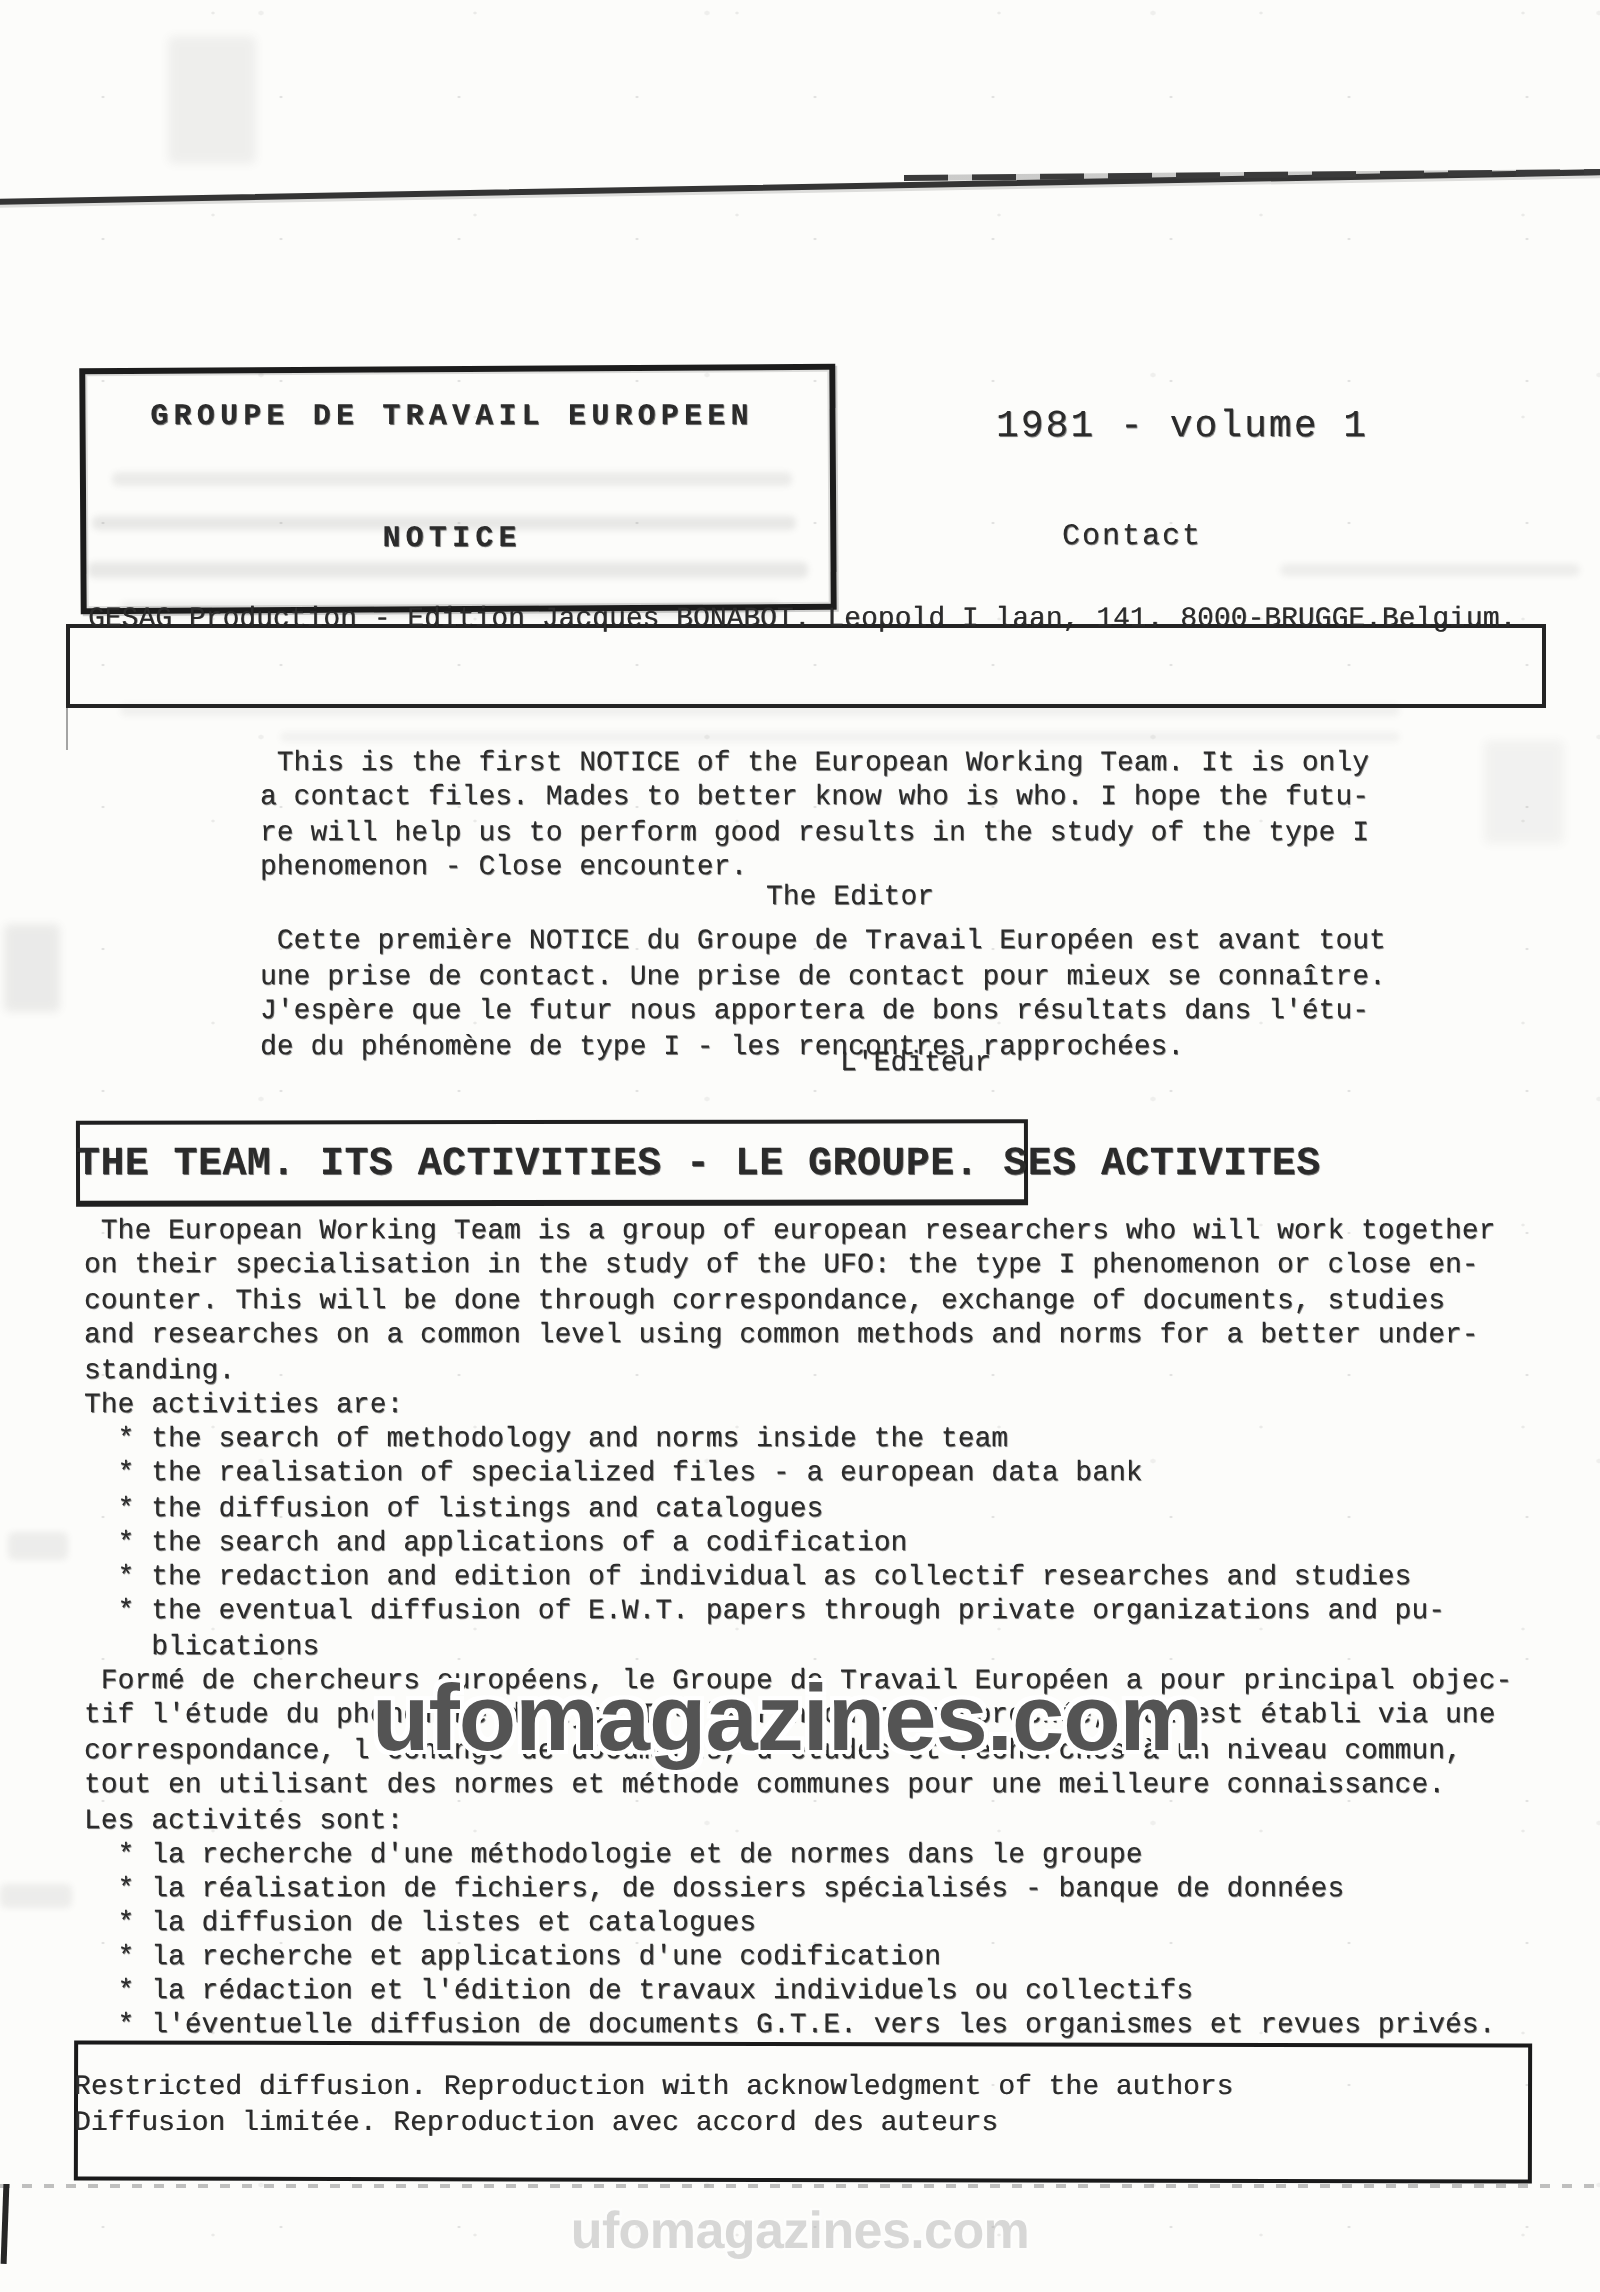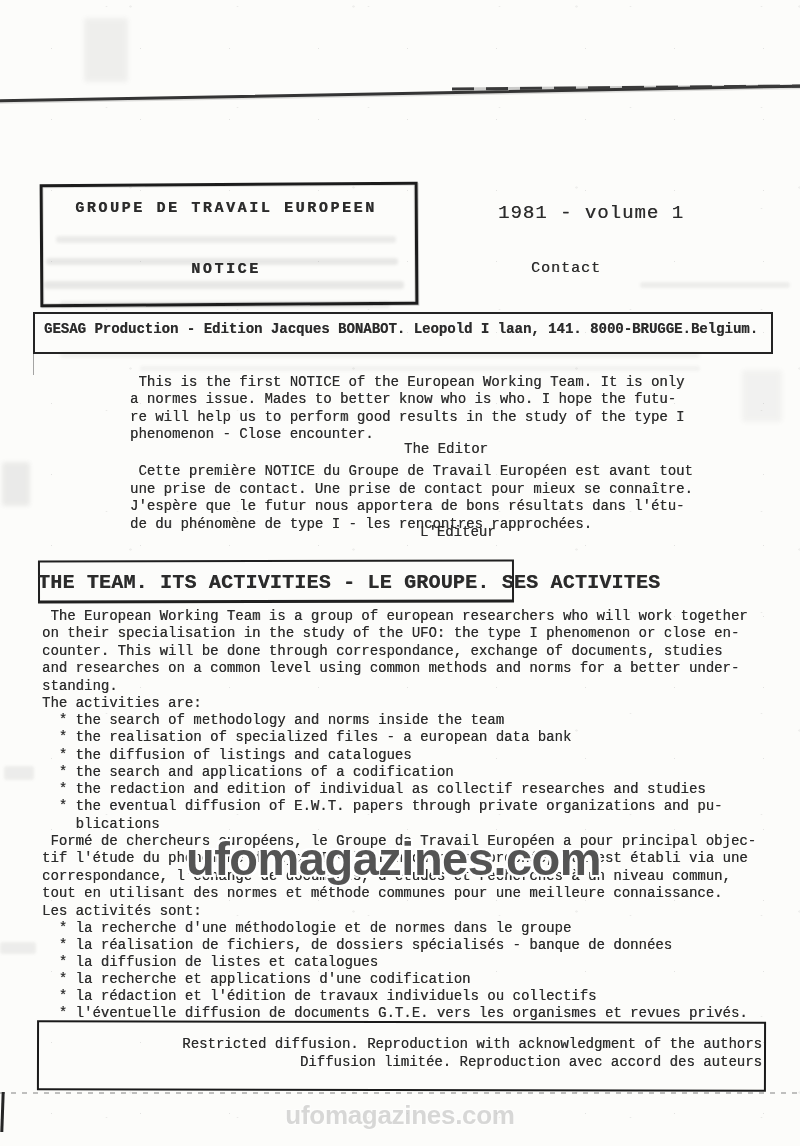--- a/index.html
+++ b/index.html
@@ -29,34 +29,34 @@
   .mast-line{position:absolute;left:40px;width:372px;text-align:center;
       font-weight:700;font-size:15px;letter-spacing:2.6px;white-space:pre;
       text-shadow:0.4px 0.3px 0.4px rgba(20,20,20,.65);}
   .issue-vol{position:absolute;left:498px;top:202px;font-size:19px;letter-spacing:1px;white-space:pre;
       text-shadow:0.4px 0.3px 0.4px rgba(20,20,20,.6);}
   .issue-name{position:absolute;left:531px;top:240px;font-size:15px;letter-spacing:1px;white-space:pre;
       text-shadow:0.4px 0.3px 0.4px rgba(20,20,20,.6);margin-top:20px;}
   
   .gesag-box{position:absolute;left:33px;top:312px;width:736px;height:38px;
       border:2px solid #242424;}
-  .gesag-text{position:absolute;left:44px;top:321px;font-size:14px;white-space:pre;font-weight:700;
+  .gesag-text{position:absolute;left:44px;top:302px;font-size:14px;white-space:pre;font-weight:400;
       text-shadow:0.3px 0.2px 0.3px rgba(25,25,25,.6);text-align:center;}
   
   .section-box{position:absolute;left:38px;top:560px;width:472px;height:38px;
       border:2px solid #202020;border-bottom-width:3px;transform:rotate(-0.1deg);}
   .section-title{position:absolute;left:38px;top:571px;width:472px;text-align:center;
       font-weight:700;font-size:20px;letter-spacing:0.2px;white-space:pre;
       text-shadow:0.35px 0.25px 0.35px rgba(20,20,20,.65);}
   
   .footer-box{position:absolute;left:37px;top:1021px;width:725px;height:66px;
       border:2.5px solid #1a1a1a;transform:rotate(0.12deg);}
-  .footer-line1{position:absolute;left:37px;top:1036px;width:725px;text-align:right;
+  .footer-line1{position:absolute;left:37px;top:1036px;width:725px;text-align:left;
       font-size:14px;white-space:pre;text-shadow:0.3px 0.2px 0.3px rgba(25,25,25,.6);}
-  .footer-line2{position:absolute;left:37px;top:1054px;width:725px;text-align:right;
+  .footer-line2{position:absolute;left:37px;top:1054px;width:725px;text-align:left;
       font-size:14px;white-space:pre;text-shadow:0.3px 0.2px 0.3px rgba(25,25,25,.6);}
   
   .wm-center{
     position:absolute;left:186px;top:831px;
     font-family:"Liberation Sans","DejaVu Sans",sans-serif;font-weight:700;
     font-size:47px;letter-spacing:-0.5px;color:#545454;
     text-shadow:-2px -2px 0 #fff,2px -2px 0 #fff,-2px 2px 0 #fff,2px 2px 0 #fff,
                 -2px 0 0 #fff,2px 0 0 #fff,0 -2px 0 #fff,0 2px 0 #fff;
   }
   .wm-bottom{
@@ -116,24 +116,24 @@
   <div class="masthead-box"></div>
   <div class="mast-line" style="top:200px">GROUPE DE TRAVAIL EUROPEEN</div>
   <div class="mast-line" style="top:261px">NOTICE</div>
   <div class="issue-vol">1981 - volume 1</div>
   <div class="issue-name">Contact</div>
 
   <div class="gesag-box"></div>
   <div class="gesag-text">GESAG Production - Edition Jacques BONABOT. Leopold I laan, 141. 8000-BRUGGE.Belgium.</div>
 
   <div class="tw" style="left:130px;top:374px"> This is the first NOTICE of the European Working Team. It is only
-a normes issue. Mades to better know who is who. I hope the futu-
+a contact files. Mades to better know who is who. I hope the futu-
 re will help us to perform good results in the study of the type I
 phenomenon - Close encounter.</div>
-  <div class="sig" style="left:404px;top:441px">The Editor</div>
+  <div class="sig" style="left:383px;top:441px">The Editor</div>
 
   <div class="tw" style="left:130px;top:463px;line-height:17.6px"> Cette première NOTICE du Groupe de Travail Européen est avant tout
 une prise de contact. Une prise de contact pour mieux se connaître.
 J'espère que le futur nous apportera de bons résultats dans l'étu-
 de du phénomène de type I - les rencontres rapprochées.</div>
   <div class="sig" style="left:420px;top:524px">L'Editeur</div>
 
   <div class="section-box"></div>
   <div class="section-title">THE TEAM. ITS ACTIVITIES - LE GROUPE. SES ACTIVITES</div>
 

